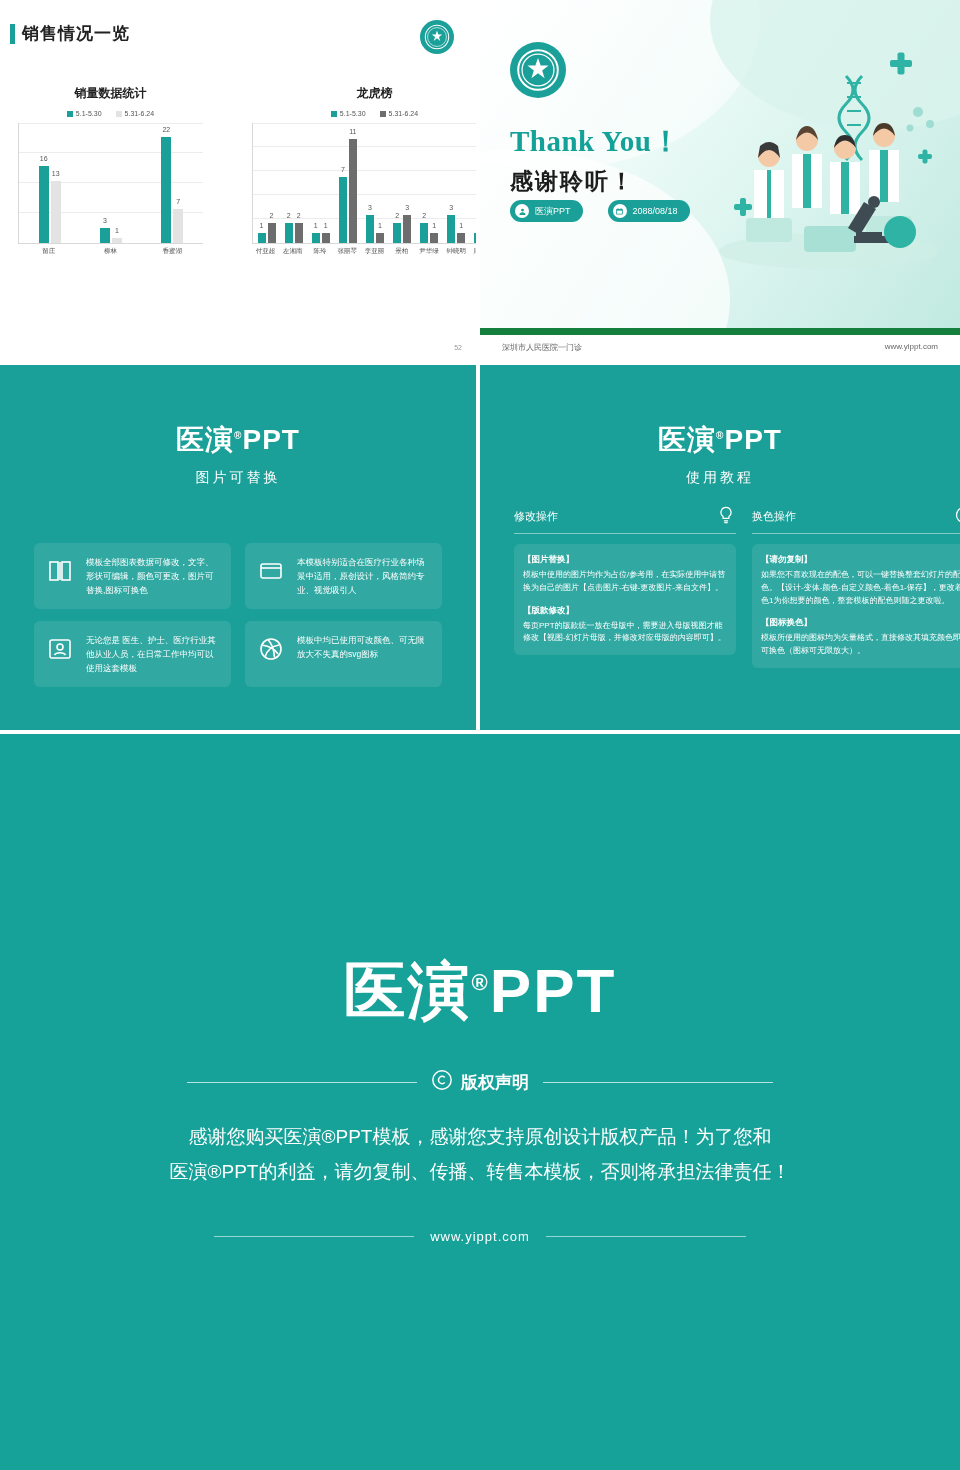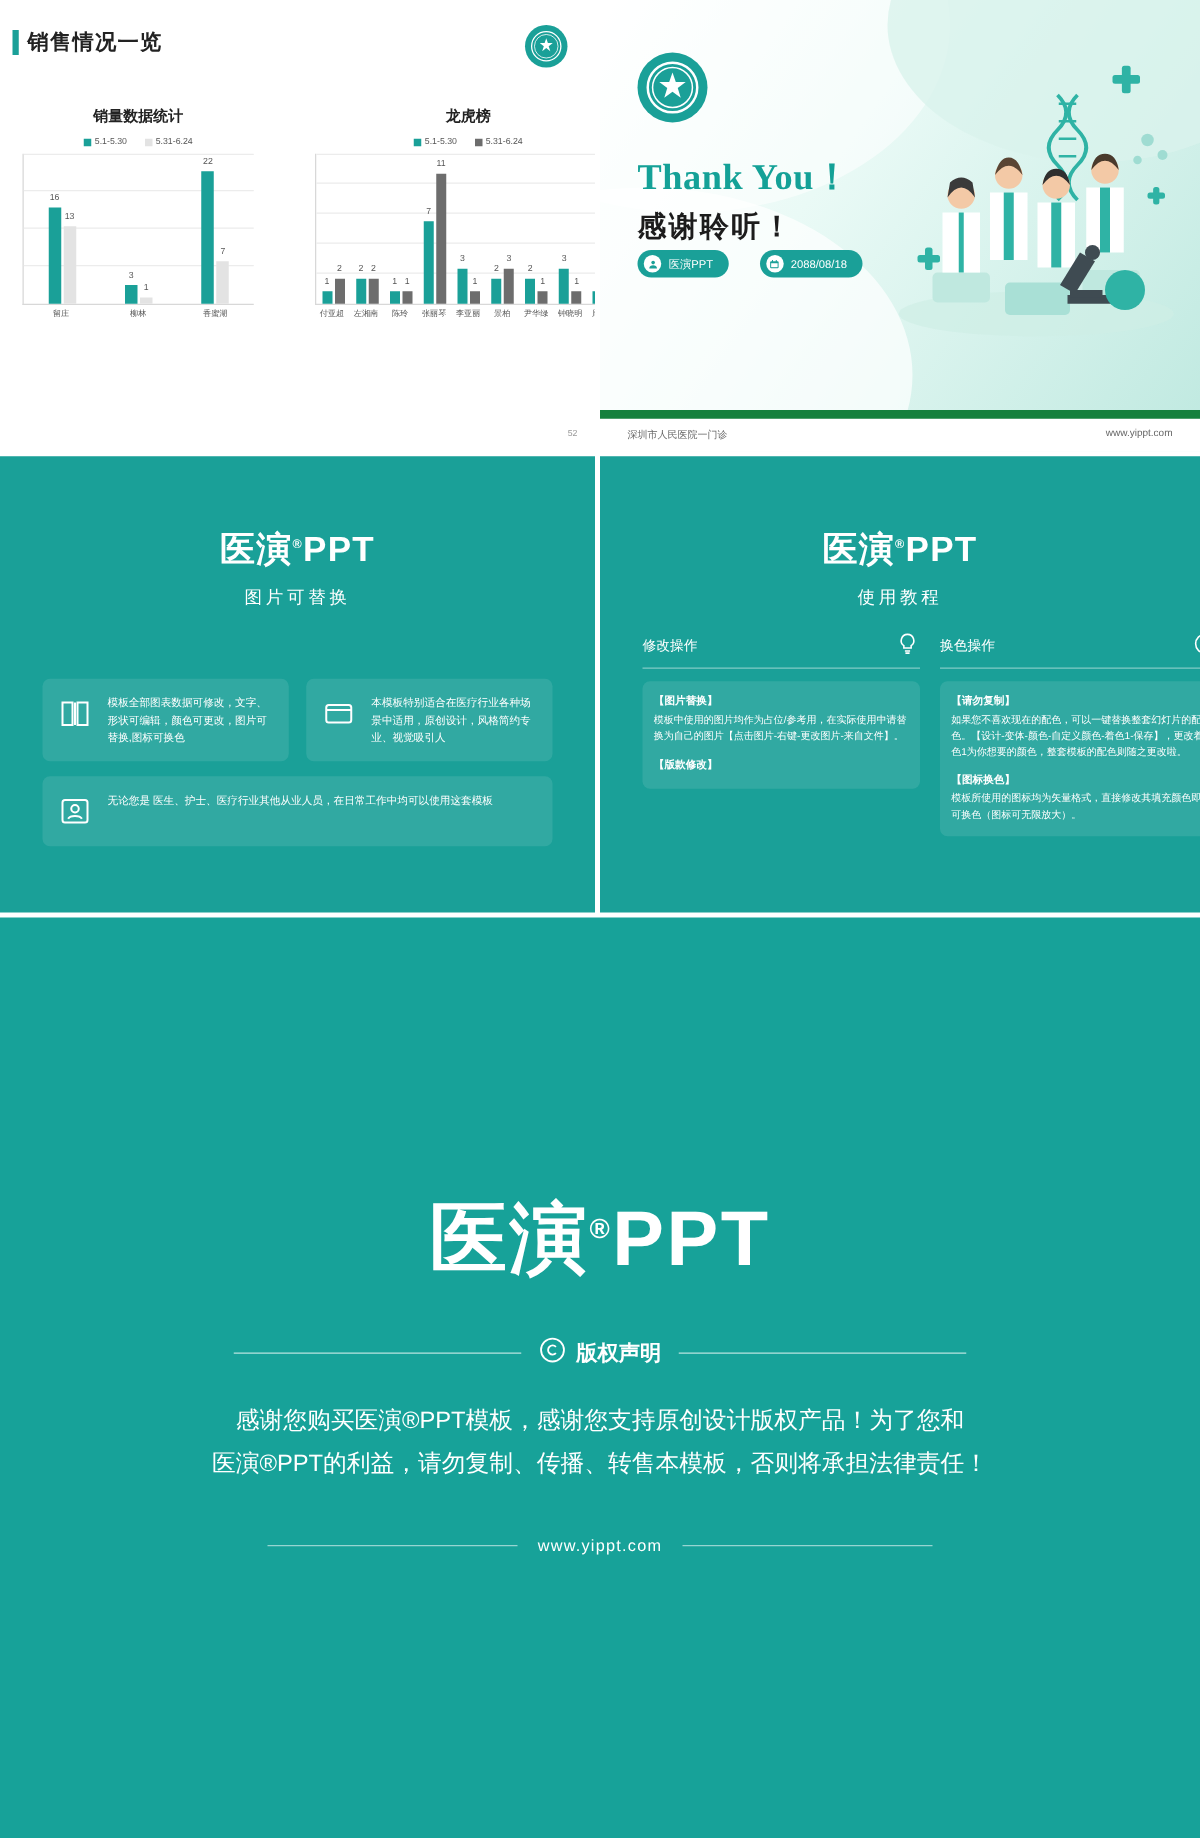--- a/index.html
+++ b/index.html
@@ -405,20 +405,29 @@
         <div class="cell card">
           <span class="ic">
             <svg viewBox="0 0 28 28" fill="none" stroke="#fff" stroke-width="1.6">
                 <rect x="4" y="5" width="20" height="18" rx="2"></rect>
                 <circle cx="14" cy="12" r="3"></circle>
                 <path d="M8.5 20c1.6-3 9.4-3 11 0"></path>
               </svg>
           </span>
           <p>无论您是 医生、护士、医疗行业其他从业人员，在日常工作中均可以使用这套模板</p>
         </div>
+        <div class="cell card">
+          <span class="ic">
+            <svg viewBox="0 0 28 28" fill="none" stroke="#fff" stroke-width="1.6">
+                <circle cx="14" cy="14" r="10"></circle>
+                <path d="M5 10c7 1 13 4 16 9M8 22c2-7 7-11 14-12M11 4.6c4 4 6 10 6.5 18"></path>
+              </svg>
+          </span>
+          <p>模板中均已使用可改颜色、可无限放大不失真的svg图标</p>
+        </div>
       </div>
     </div>
   </div>
 
   <div class="slide s4">
     <div class="head">
       <div class="brand">
         <span>医演</span><sup>®</sup><span>PPT</span>
       </div>
       <div class="sub">使用教程</div>
@@ -432,20 +441,21 @@
             <svg viewBox="0 0 24 24" fill="none" stroke="#fff" stroke-width="1.5">
                 <path d="M12 3a6 6 0 0 0-3.5 10.9V16h7v-2.1A6 6 0 0 0 12 3z"></path>
                 <path d="M9.5 19h5M10 21h4"></path>
               </svg>
           </span>
         </div>
         <div class="col-body card">
           <h5>【图片替换】</h5>
           <p>模板中使用的图片均作为占位/参考用，在实际使用中请替换为自己的图片【点击图片-右键-更改图片-来自文件】。</p>
           <h5>【版款修改】</h5>
+          <p>每页PPT的版款统一放在母版中，需要进入母版视图才能修改【视图-幻灯片母版，并修改对应母版的内容即可】。</p>
         </div>
       </div>
 
       <div class="col">
         <div class="col-head">
           <span>换色操作</span>
           <span>
             <svg viewBox="0 0 24 24" fill="none" stroke="#fff" stroke-width="1.5">
                 <circle cx="12" cy="12" r="9"></circle>
                 <circle cx="12" cy="12" r="2.2"></circle>

